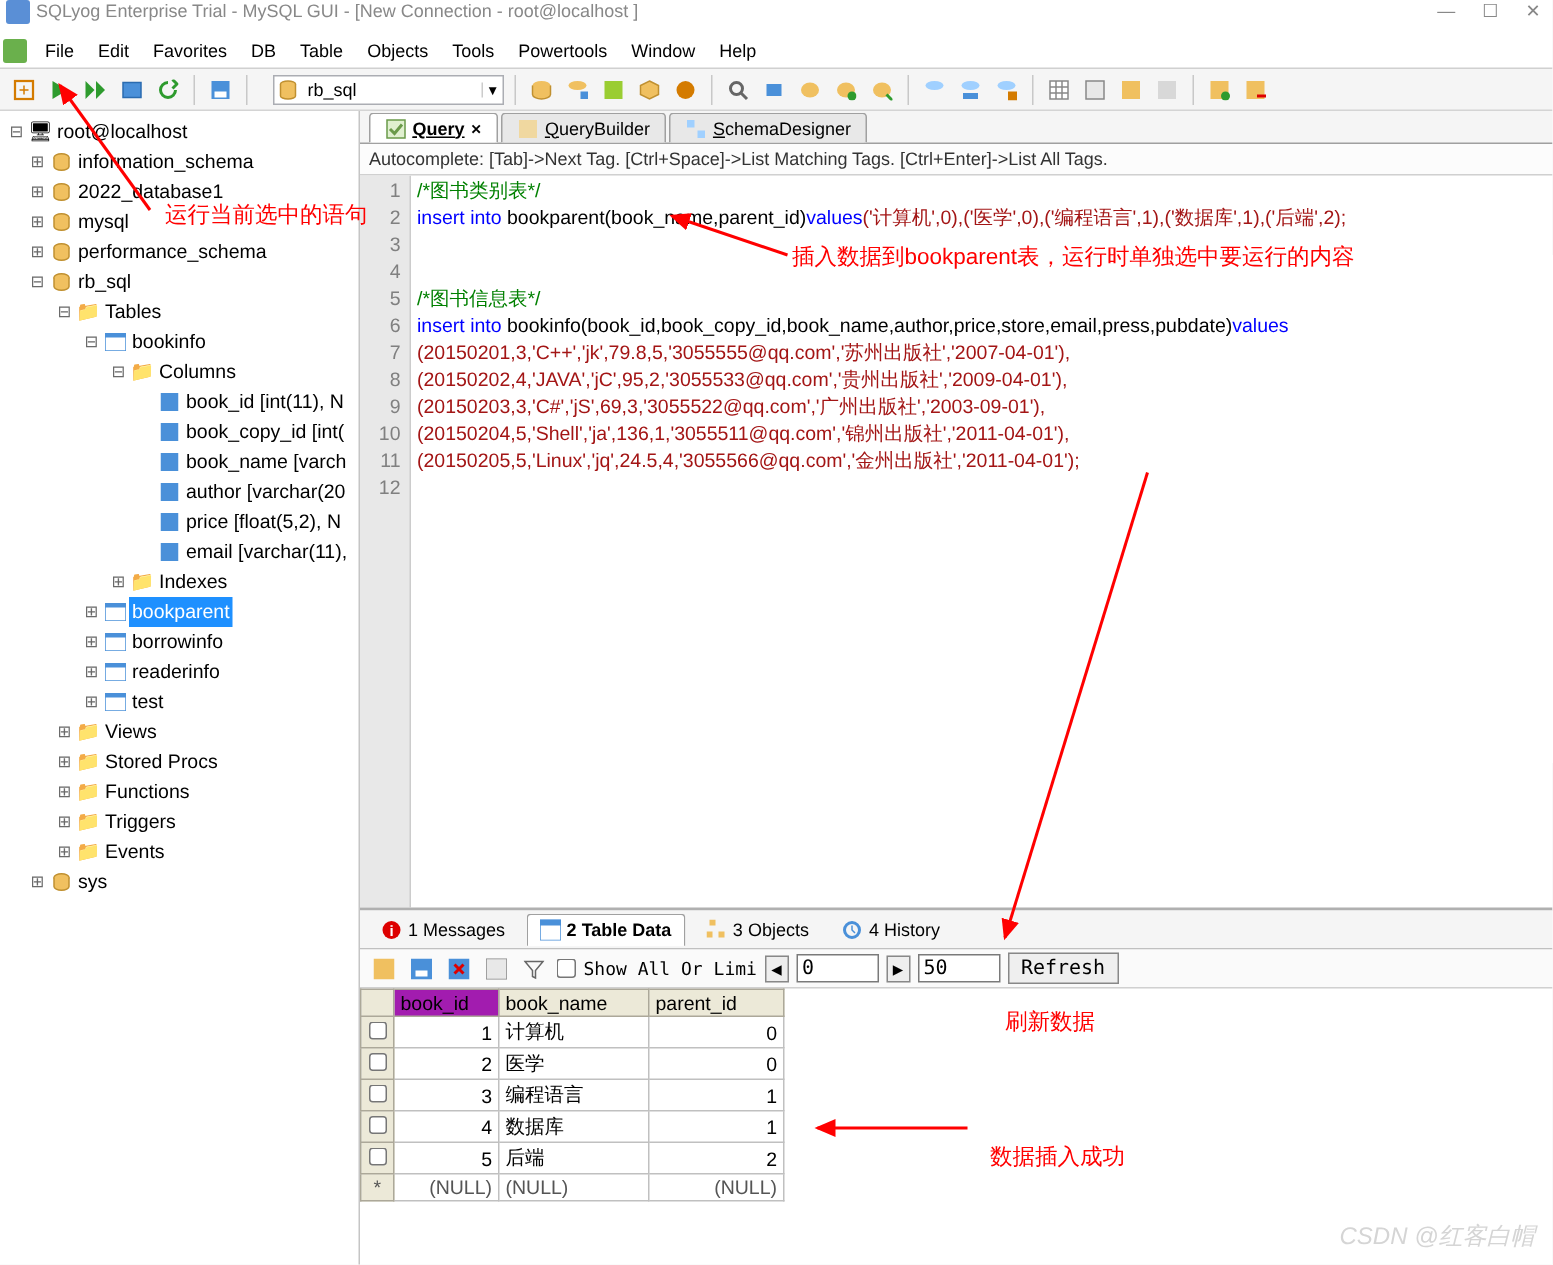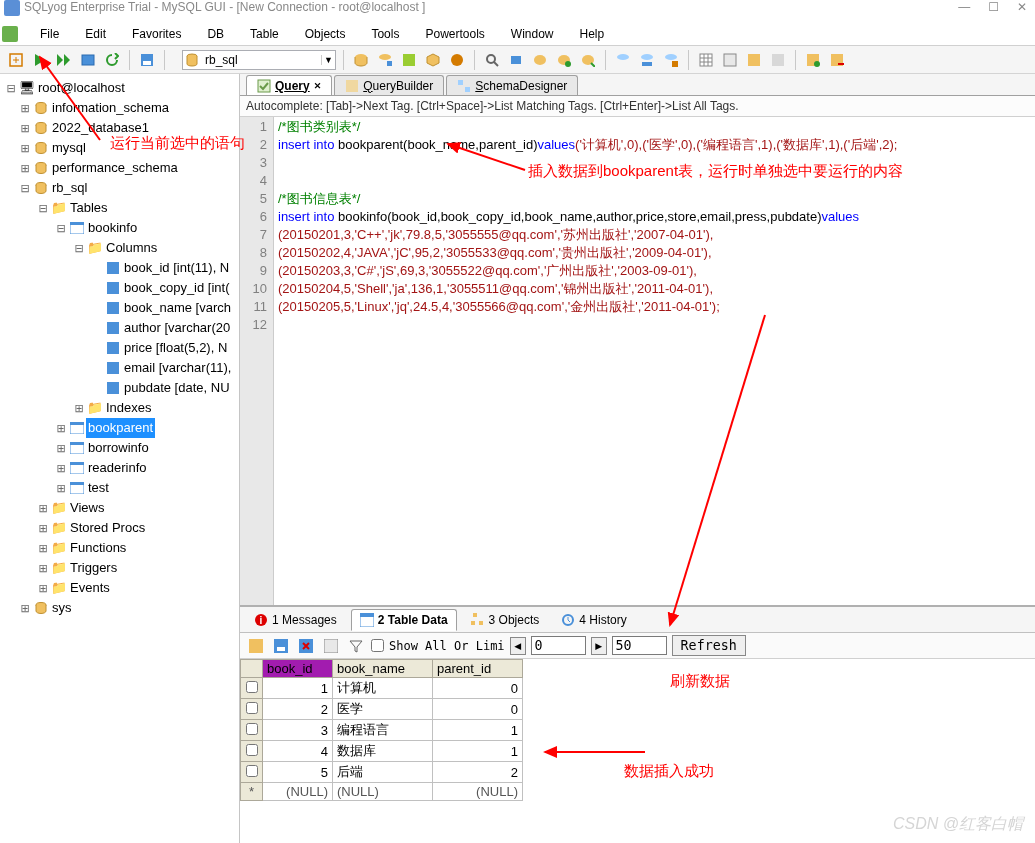--- a/index.html
+++ b/index.html
@@ -1,20 +1,20 @@
 <!DOCTYPE html>
 <html><head>
 <meta charset="utf-8">
 <style>
 *{box-sizing:border-box;margin:0;padding:0;font-family:"Microsoft YaHei",Tahoma,sans-serif}
 body{background:#f0f0f0;font-size:12px;color:#000;width:1035px;height:843px;overflow:hidden;position:relative}
 .titlebar{height:22px;background:#fff;display:flex;padding:0 4px;color:#888}
 .titlebar .ti{flex:1}
 .winbtns{display:flex;gap:18px;margin-right:4px}
-.menubar{height:24px;background:#fff;display:flex;align-items:center;padding:0 2px;gap:10px;border-bottom:1px solid #d0d0d0}
+.menubar{height:24px;background:#fff;display:flex;align-items:center;padding:0 2px;gap:0;border-bottom:1px solid #d0d0d0}
 .menubar .mi{padding:2px 8px;cursor:default}
 .appicon{width:16px;height:16px;background:#5a8fd6;border-radius:2px;margin-right:4px}
 .toolbar{height:28px;background:#f5f5f5;display:flex;align-items:center;padding:0 6px;gap:4px;border-bottom:1px solid #d4d4d4}
 .tbtn{width:20px;height:20px;display:flex;align-items:center;justify-content:center;cursor:pointer}
 .tbtn svg{display:block}
 .dbcombo{margin-left:10px;display:flex;align-items:center;border:1px solid #abadb3;background:#fff;height:20px}
 .dbcombo .dbico{width:18px;display:flex;align-items:center;justify-content:center}
 .dbcombo input{border:none;width:120px;padding:0 4px;font-size:12px;outline:none}
 .dbcombo .dd{width:14px;border-left:1px solid #ccc;text-align:center;font-size:9px}
 .sep{width:1px;height:20px;background:#c8c8c8;margin:0 3px}
@@ -371,29 +371,20 @@
           <span class="lbl">price [float(5,2), N</span>
         </div>
       <div class="trow ind5">
           <span class="exp"></span>
           <span class="ico">
             <svg width="12" height="12">
               <rect width="12" height="12" fill="#4a90d9"></rect>
             </svg>
           </span>
           <span class="lbl">email [varchar(11),</span>
-        </div>
-      <div class="trow ind5">
-          <span class="exp"></span>
-          <span class="ico">
-            <svg width="12" height="12">
-              <rect width="12" height="12" fill="#4a90d9"></rect>
-            </svg>
-          </span>
-          <span class="lbl">pubdate [date, NU</span>
         </div>
       <div class="trow ind4">
           <span class="exp">⊞</span>
           <span class="ico">📁</span>
           <span class="lbl">Indexes</span>
         </div>
       <div class="trow ind3 sel">
           <span class="exp">⊞</span>
           <span class="ico">
             <svg width="14" height="12">
@@ -648,15 +639,15 @@
 <div class="anno" style="left:528px;top:162px">插入数据到bookparent表，运行时单独选中要运行的内容</div>
 
 <svg class="arrow" style="left:660px;top:310px" width="120" height="320">
     <path d="M105 5 L10 315" stroke="#f00" stroke-width="2" fill="none" marker-end="url(#ah)"></path>
   </svg>
 <div class="anno" style="left:670px;top:672px">刷新数据</div>
 
 <svg class="arrow" style="left:540px;top:740px" width="110" height="24">
     <path d="M105 12 L5 12" stroke="#f00" stroke-width="2" fill="none" marker-end="url(#ah)"></path>
   </svg>
-<div class="anno" style="left:624px;top:762px">数据插入成功</div>
+<div class="anno" style="left:660px;top:762px">数据插入成功</div>
 
 <div class="watermark">CSDN @红客白帽</div>
 
 </body></html>

